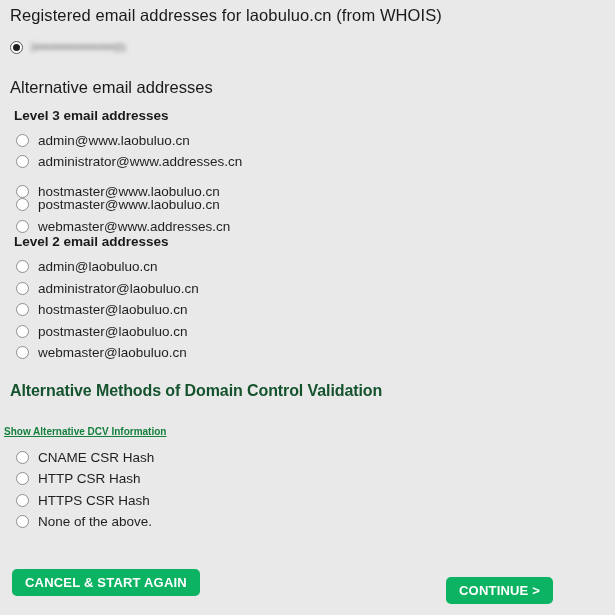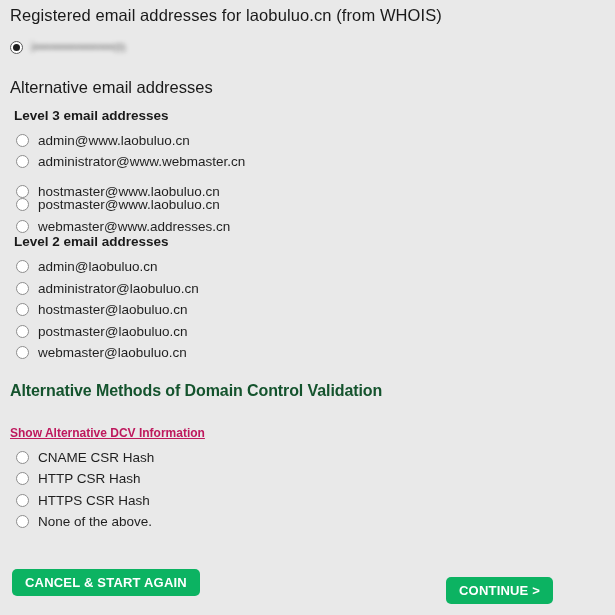--- a/index.html
+++ b/index.html
@@ -109,25 +109,25 @@
     position: absolute;
     left: 10px;
     top: 382px;
     font-size: 16px;
     font-weight: bold;
     color: #14532d;
     letter-spacing: -0.1px;
   }
   .dcv-link {
     position: absolute;
-    left: 10px;
+    left: 4px;
     top: 426px;
-    font-size: 12px;
-    font-weight: bold;
-    color: #be185d;
+    font-size: 10px;
+    font-weight: bold;
+    color: #15803d;
     text-decoration: underline;
     cursor: pointer;
   }
   .btn {
     position: absolute;
     background: #0cb362;
     color: #ffffff;
     font-size: 13px;
     font-weight: bold;
     letter-spacing: 0.2px;
@@ -165,21 +165,21 @@
   <div class="h2">Alternative email addresses</div>
 
   <div class="group-label l3">Level 3 email addresses</div>
 
   <div class="opt" style="top:131px">
     <span class="radio"></span>
     <span class="lbl">admin@www.laobuluo.cn</span>
   </div>
   <div class="opt" style="top:152px">
     <span class="radio"></span>
-    <span class="lbl">administrator@www.webmaster.cn</span>
+    <span class="lbl">administrator@www.addresses.cn</span>
   </div>
   <div class="opt" style="top:182px">
     <span class="radio"></span>
     <span class="lbl">hostmaster@www.laobuluo.cn</span>
   </div>
   <div class="opt" style="top:195px">
     <span class="radio"></span>
     <span class="lbl">postmaster@www.laobuluo.cn</span>
   </div>
   <div class="opt" style="top:217px">

